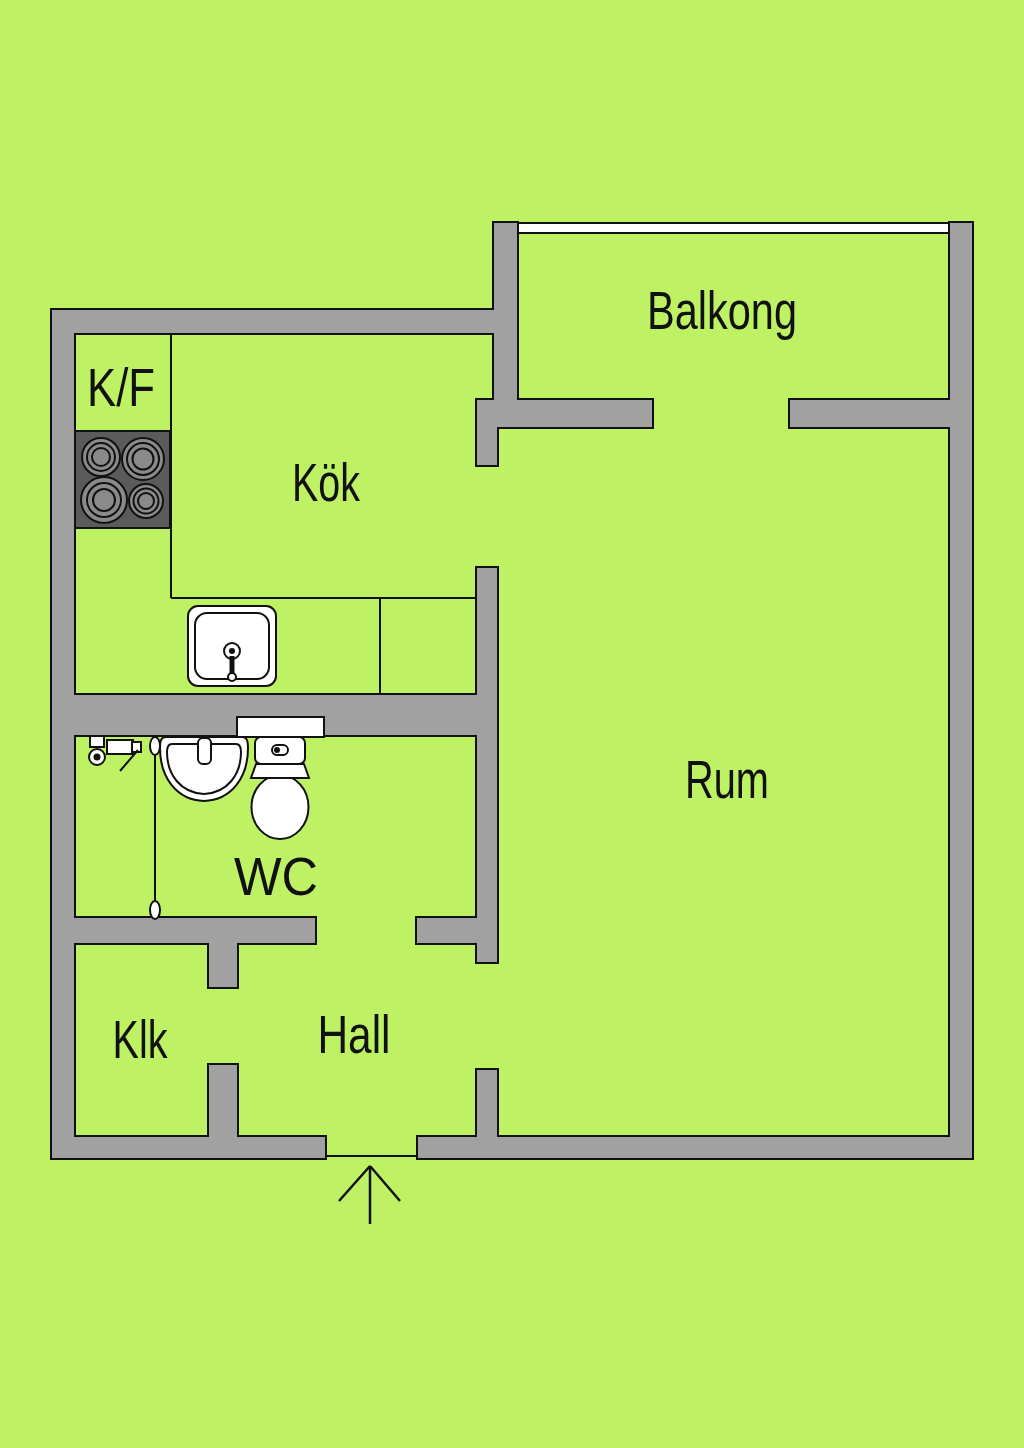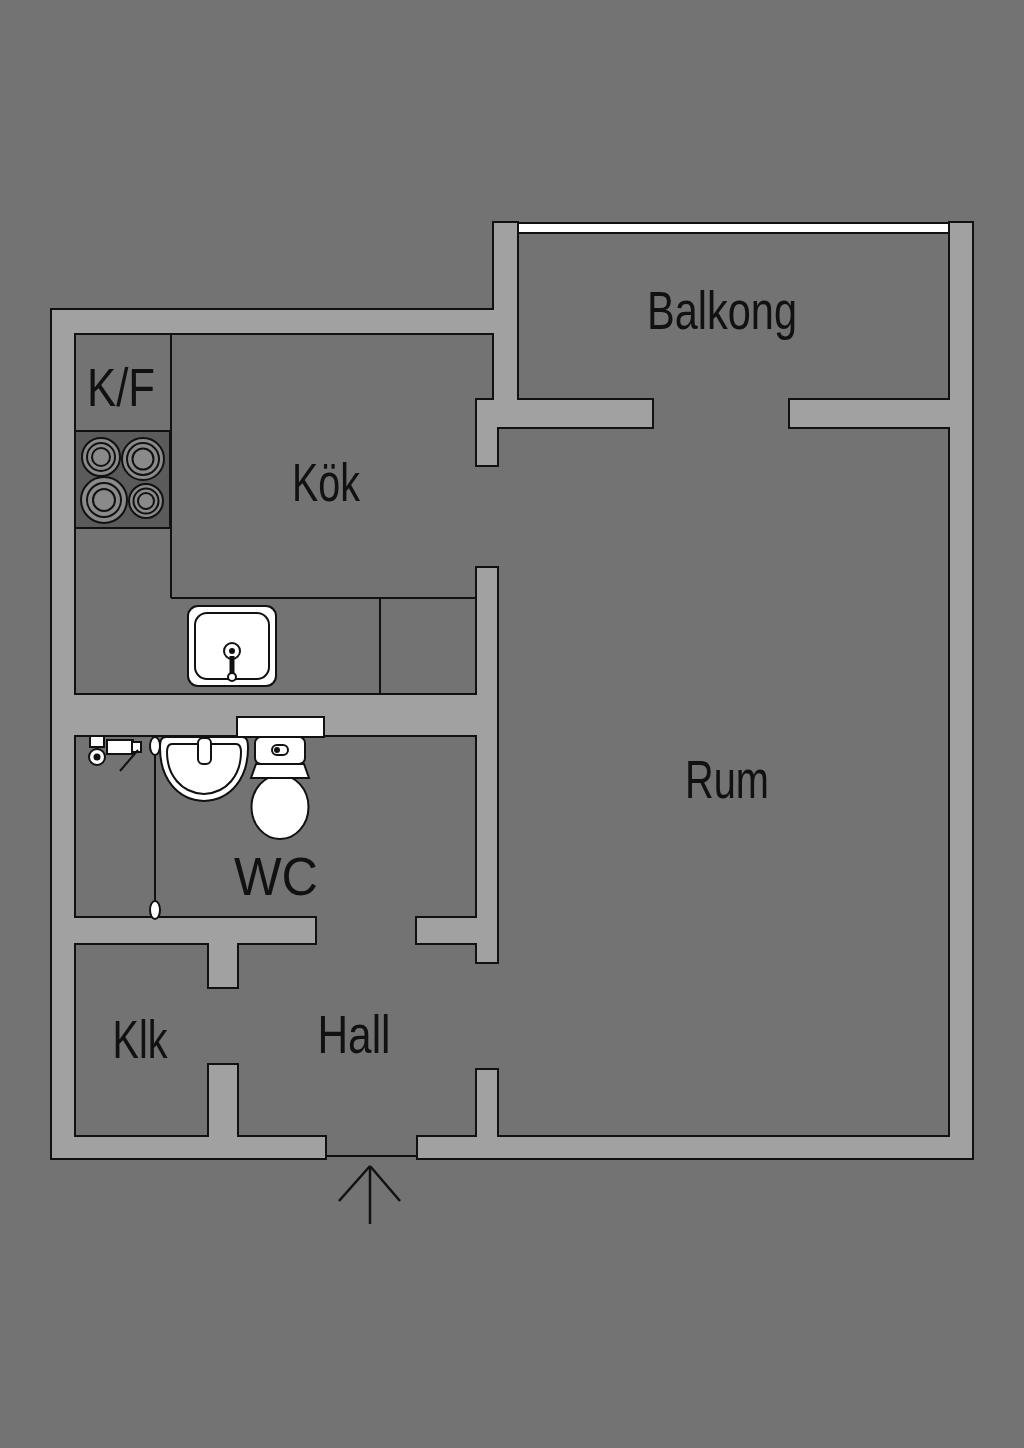--- a/index.html
+++ b/index.html
@@ -1,16 +1,16 @@
 <!DOCTYPE html>
 <html><head>
 <meta charset="utf-8">
 <style>
   html,body{margin:0;padding:0;background:#ffffff;}
-  .page{position:relative;width:1024px;height:1448px;background:#737373;overflow:hidden;}
+  .page{position:relative;width:1024px;height:1448px;background:#bef264;overflow:hidden;}
   svg{display:block;}
   text.room-label{
     font-family:"Liberation Sans", sans-serif;
     font-weight:400;
     fill:#111111;
   }
 </style>
 </head>
 <body>
 

